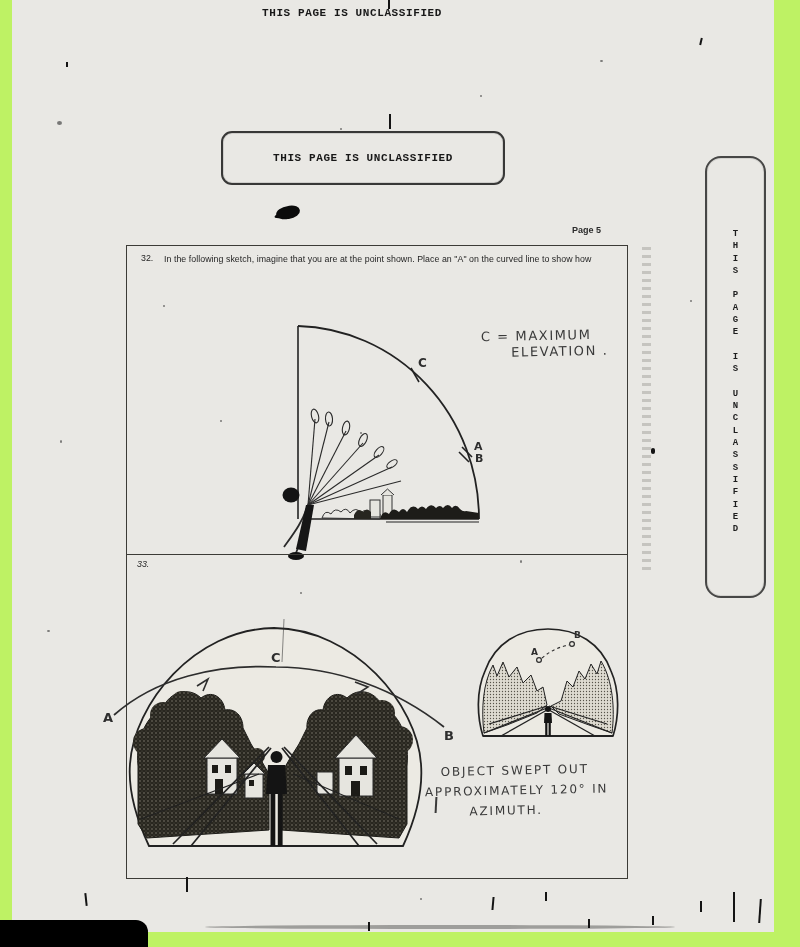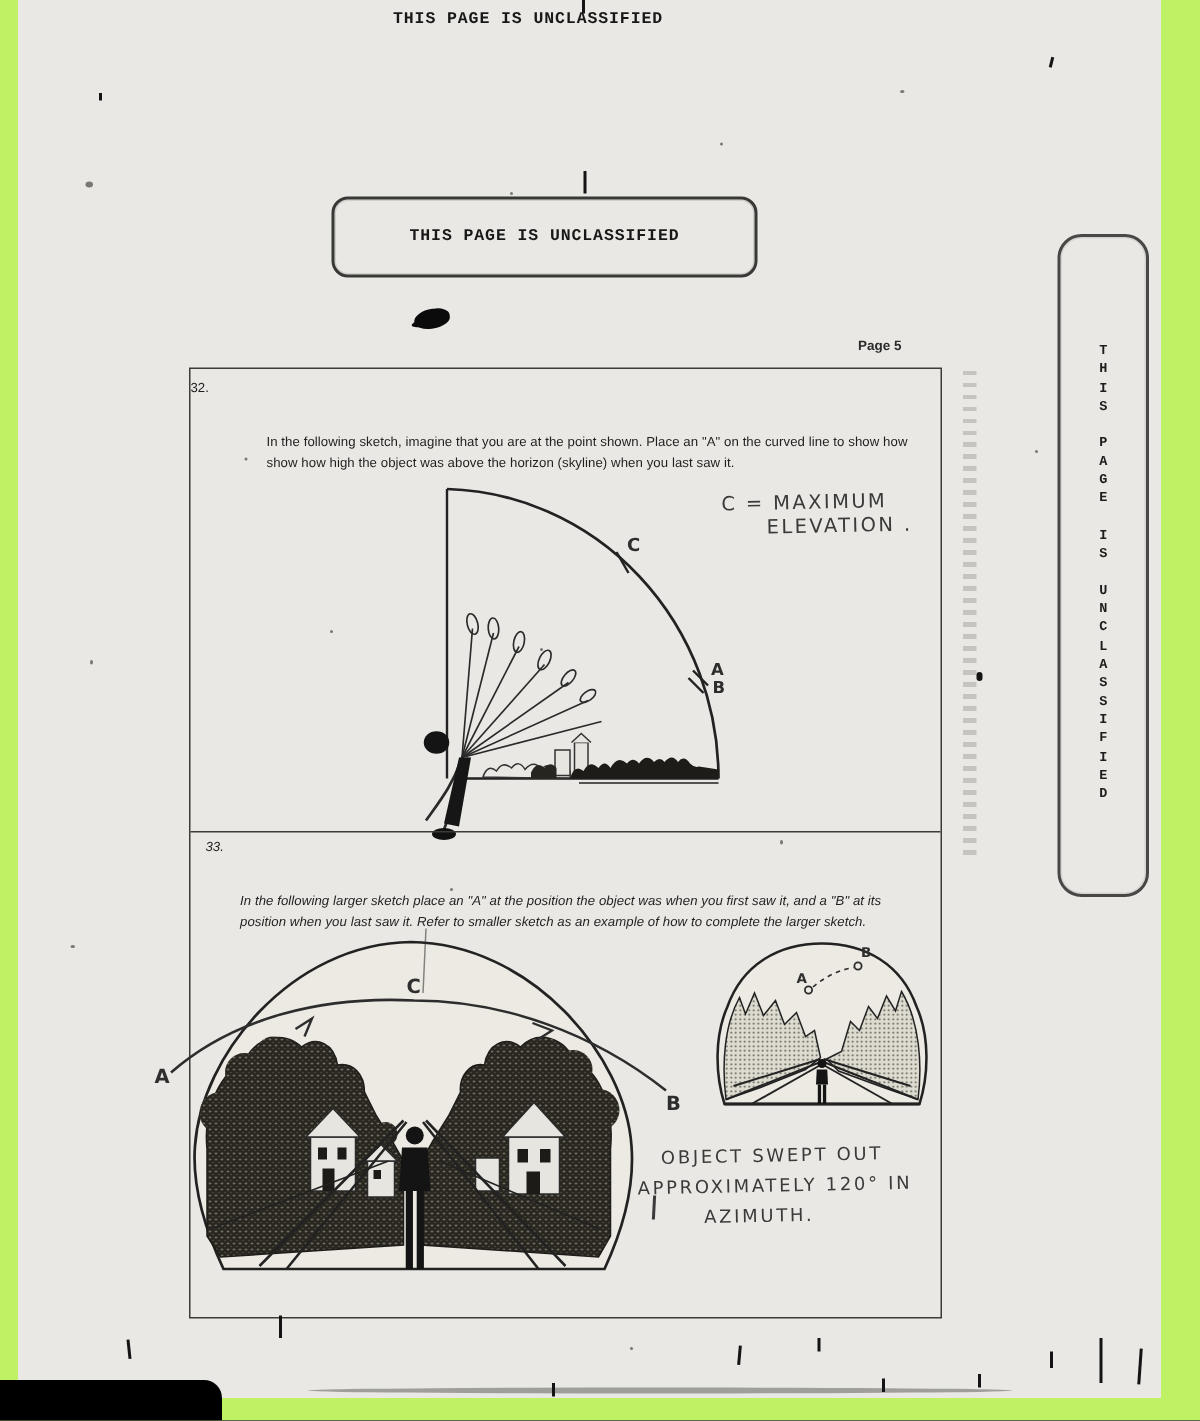--- a/index.html
+++ b/index.html
@@ -14,24 +14,24 @@
   .banner{position:absolute;left:262px;top:7px;font-weight:bold;font-size:11px;letter-spacing:.6px;color:#181818;}
   .stampbox{position:absolute;left:221px;top:131px;width:280px;height:50px;border:2px solid rgba(25,25,25,.85);
     border-radius:11px;display:flex;align-items:center;justify-content:center;
     box-shadow:inset 0 0 0 1px rgba(25,25,25,.12);}
   .stampbox span{font-weight:bold;font-size:11px;letter-spacing:.6px;color:#181818;}
   .pagenum{position:absolute;left:572px;top:225px;font-weight:bold;font-size:9px;color:#2b2b2b;}
 
   .content-box{position:absolute;left:126px;top:245px;width:500px;height:632px;border:1.4px solid #3c3b36;}
   .divider{position:absolute;left:0;top:308px;width:100%;border-top:1.3px solid #3c3b36;}
   .qrow{position:absolute;display:flex;gap:8px;}
-  .q32row{left:0;top:7px;width:478px;justify-content:space-between;}
+  .q32row{left:14px;top:7px;width:478px;}
   .q33row{left:10px;top:313px;width:480px;font-style:italic;}
   .qnum{font-size:8.8px;width:15px;flex:none;color:#1f1f1f;}
-  .qlines{font-size:8.8px;line-height:13.6px;color:#1f1f1f;letter-spacing:.05px;margin-top:35px;}
+  .qlines{font-size:8.8px;line-height:13.6px;color:#1f1f1f;letter-spacing:.05px;}
 
   .hw{position:absolute;font-family:"DejaVu Sans",sans-serif;color:#3a3a3a;transform:rotate(-1.2deg);}
   .hw-elev{left:354px;top:82px;font-size:13px;letter-spacing:1.6px;font-weight:500;}
   .hw-elev .l2{margin-left:30px;margin-top:1px;}
   .hw-azi{left:298px;top:514px;width:220px;font-size:12px;letter-spacing:1.8px;font-weight:500;line-height:20px;}
   .hw-azi .a1{margin-left:16px;}
   .hw-azi .a2{margin-left:0px;}
   .hw-azi .a3{margin-left:44px;}
   .stray-pen{position:absolute;left:308px;top:551px;width:2px;height:16px;background:#3a3a3a;transform:rotate(3deg);}
 
@@ -65,21 +65,20 @@
   <div class="ink-blob"></div>
 
   <div class="pagenum">Page 5</div>
 
   <div class="content-box">
 
     <div class="qrow q32row">
       <span class="qnum">32.</span>
       <div class="qlines">
         <div>In the following sketch, imagine that you are at the point shown.  Place an "A" on the curved line to show how</div>
-        <div>show how high the object was above the horizon (skyline) when you last saw it.</div>
       </div>
     </div>
 
     <svg style="left:139px;top:73px;" width="235" height="258" viewBox="0 0 235 258">
       <g stroke="#222" stroke-width="1.6" fill="none">
         <path d="M32,7 L32,200"></path>
         <path d="M45,200 L213,200"></path>
         <path d="M120,203 L213,203" stroke-width="1"></path>
         <path d="M32,7 A186,193 0 0 1 213,200" stroke-width="1.8"></path>
       </g>
@@ -129,24 +128,20 @@
 
     <div class="hw hw-elev">
       <div>C = MAXIMUM</div>
       <div class="l2">ELEVATION .</div>
     </div>
 
     <div class="divider"></div>
 
     <div class="qrow q33row">
       <span class="qnum">33.</span>
-      <div class="qlines">
-        <div>In the following larger sketch place an "A" at the position the object was when you first saw it, and a "B" at its</div>
-        <div>position when you last saw it.  Refer to smaller sketch as an example of how to complete the larger sketch.</div>
-      </div>
     </div>
 
     <svg style="left:-16px;top:370px;" width="340" height="240" viewBox="0 0 340 240">
       <defs>
         <pattern id="tx" width="4" height="4" patternUnits="userSpaceOnUse">
           <rect width="4" height="4" fill="#28261f"></rect>
           <circle cx="1" cy="1" r="0.7" fill="#8d8a7c"></circle>
           <circle cx="3" cy="3" r="0.5" fill="#5f5c51"></circle>
         </pattern>
       </defs>

